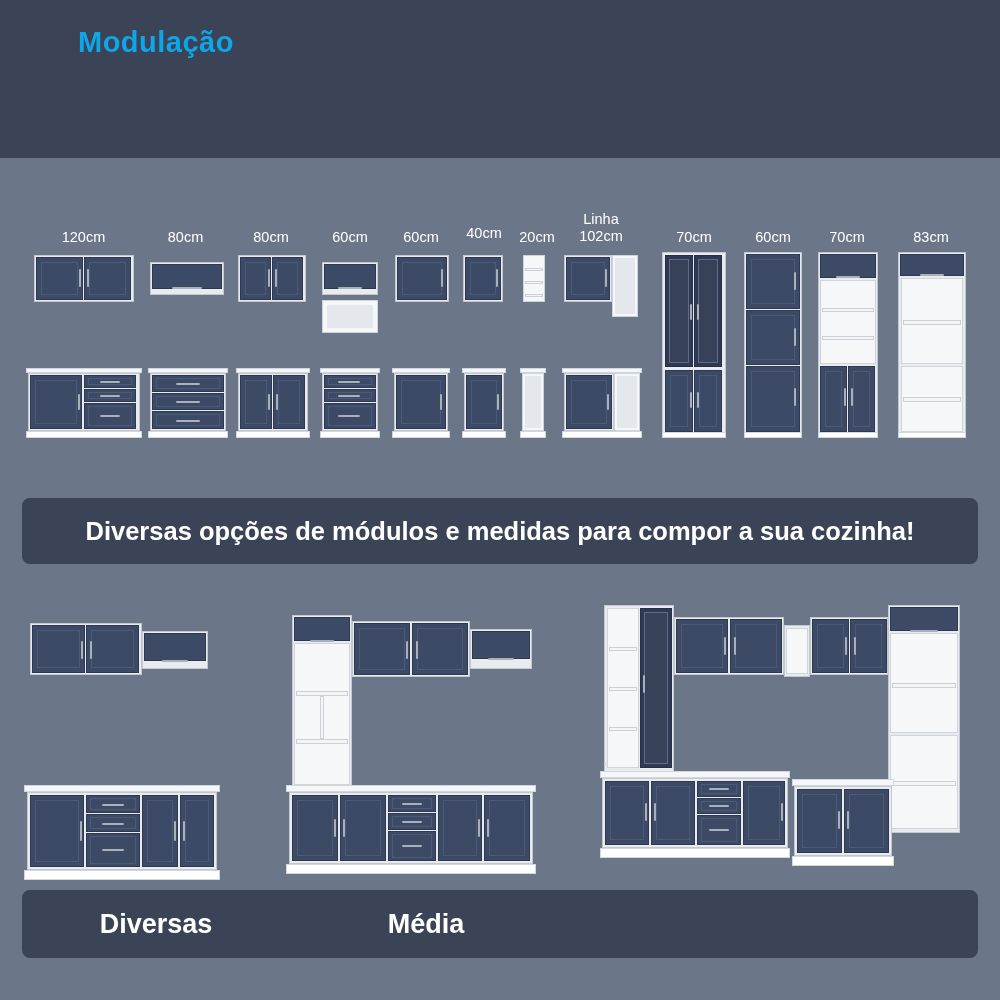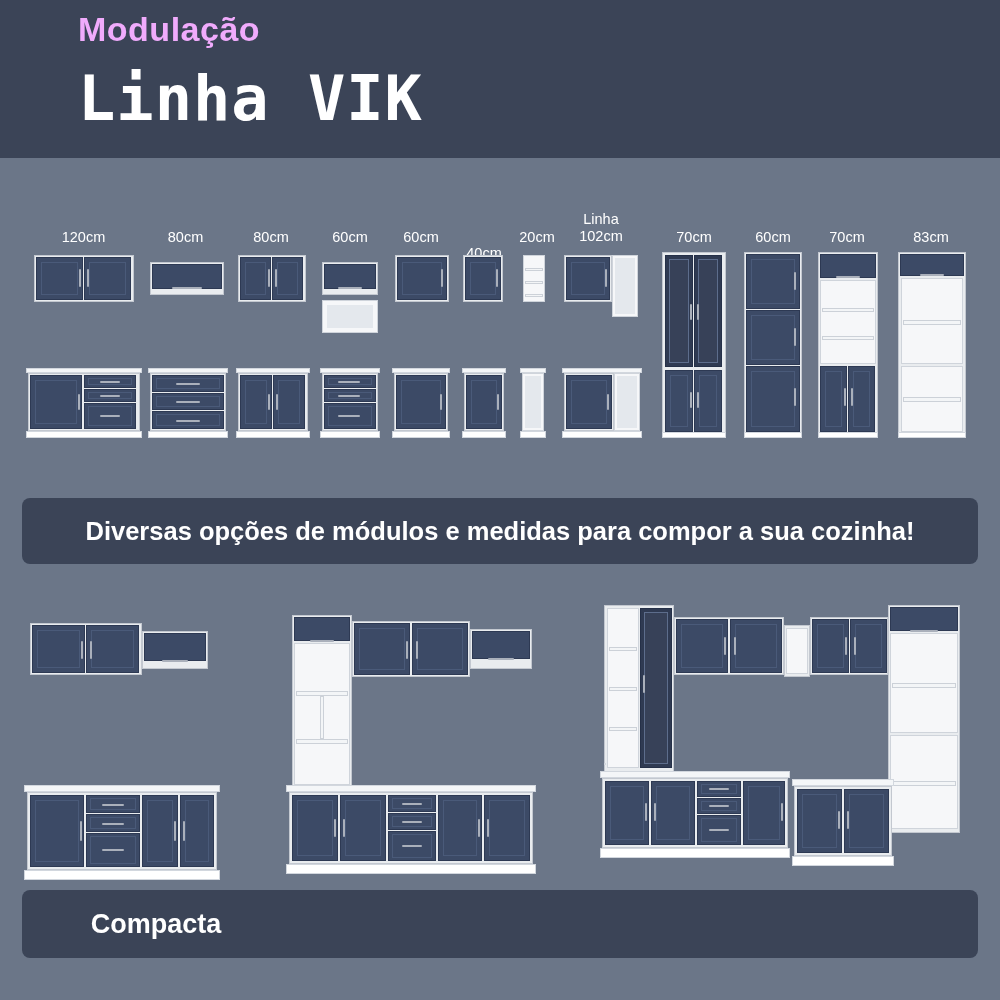--- a/index.html
+++ b/index.html
@@ -11,22 +11,22 @@
     overflow: hidden;
     position: relative;
   }
 
   
   .header {
     position: absolute; left: 0; top: 0; width: 1000px; height: 158px;
     background: #3b4457;
   }
   .header-sub {
-    position: absolute; left: 78px; top: 10px;
-    color: #f0abfc; font-size: 34px; font-weight: bold;
+    position: absolute; left: 78px; top: 26px;
+    color: #0ea5e9; font-size: 29px; font-weight: bold;
     letter-spacing: 0.5px;
   }
   .header-title {
     position: absolute; left: 78px; top: 62px;
     color: #ffffff; font-size: 62px; font-weight: bold;
     font-family: "DejaVu Sans Mono", monospace;
     letter-spacing: 1px;
   }
 
   
@@ -97,30 +97,29 @@
     color: #ffffff; font-size: 27px; font-weight: bold;
   }
 
   .compositions { position: absolute; left: 0; top: 575px; width: 1000px; height: 300px; }
 </style>
 </head>
 <body>
 
 <div class="header">
   <div class="header-sub">Modulação</div>
-  <div class="header-title">Linha VIK</div>
 </div>
 
 <div class="labels">
   <div class="lbl" style="left:36px;top:24px;width:95px;">120cm</div>
   <div class="lbl" style="left:148px;top:24px;width:75px;">80cm</div>
   <div class="lbl" style="left:235px;top:24px;width:72px;">80cm</div>
   <div class="lbl" style="left:318px;top:24px;width:64px;">60cm</div>
   <div class="lbl" style="left:390px;top:24px;width:62px;">60cm</div>
-  <div class="lbl" style="left:456px;top:40px;width:56px;">40cm</div>
+  <div class="lbl" style="left:456px;top:20px;width:56px;">40cm</div>
   <div class="lbl" style="left:510px;top:24px;width:54px;">20cm</div>
   <div class="lbl" style="left:568px;top:6px;width:66px;white-space:pre-line;">Linha
 102cm</div>
   <div class="lbl" style="left:662px;top:24px;width:64px;">70cm</div>
   <div class="lbl" style="left:742px;top:24px;width:62px;">60cm</div>
   <div class="lbl" style="left:816px;top:24px;width:62px;">70cm</div>
   <div class="lbl" style="left:900px;top:24px;width:62px;">83cm</div>
 </div>
 
 <div class="piece" style="left:34px;top:255px;width:100px;height:47px;">
@@ -442,14 +441,15 @@
     <div class="carcass" style="left:198px;top:191px;width:98px;height:70px;"></div>
     <div class="door" style="left:201px;top:194px;width:45px;height:64px;"></div>
     <div class="handlev" style="left:242px;top:216px;height:18px;"></div>
     <div class="door" style="left:248px;top:194px;width:45px;height:64px;"></div>
     <div class="handlev" style="left:251px;top:216px;height:18px;"></div>
     <div class="plinth" style="left:196px;top:261px;width:102px;height:10px;"></div>
   </div>
 </div>
 
 <div class="footer">
-  <div class="footer-cell" style="left:0;width:268px;">Compacta</div>
+  <div class="footer-cell" style="left:0;width:268px;">Diversas</div>
+  <div class="footer-cell" style="left:268px;width:272px;">Média</div>
 </div>
 
 </body></html>

